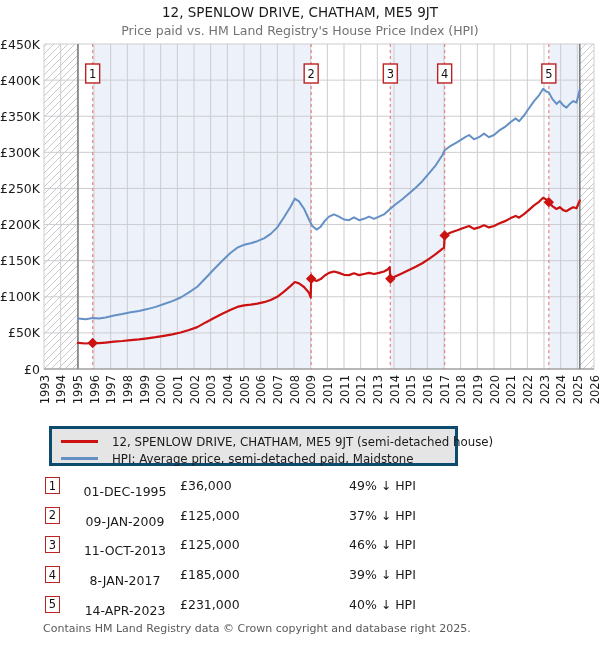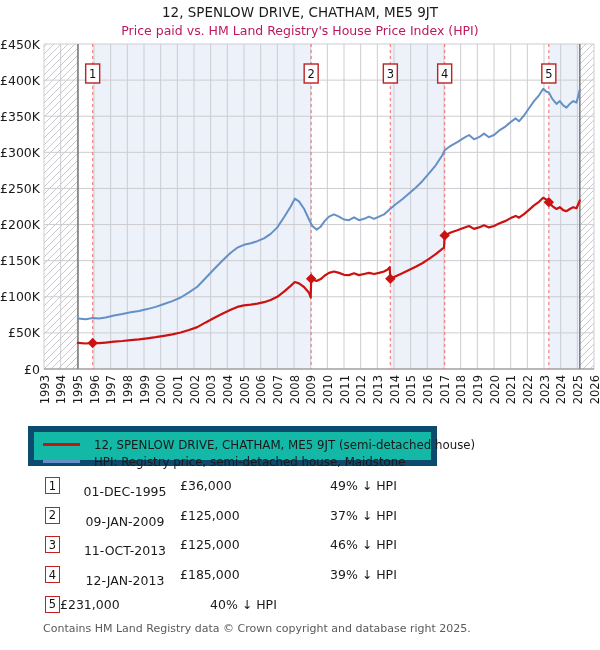--- a/index.html
+++ b/index.html
@@ -1,32 +1,32 @@
 <!DOCTYPE html>
 <html><head>
 <meta charset="utf-8">
 <style>
   html,body{margin:0;padding:0;background:#fff;}
   body{width:600px;height:650px;font-family:"DejaVu Sans","Liberation Sans",sans-serif;color:#1a1a1a;}
   .page{position:relative;width:600px;height:650px;overflow:hidden;background:#fff;}
   .title{position:absolute;top:4px;left:0;width:600px;text-align:center;font-size:13.5px;color:#1a1a1a;}
-  .subtitle{position:absolute;top:23px;left:0;width:600px;text-align:center;font-size:12.5px;color:#be185d;}
+  .subtitle{position:absolute;top:23px;left:0;width:600px;text-align:center;font-size:12.5px;color:#737373;}
   svg{position:absolute;top:0;left:0;}
   svg text{font-family:"DejaVu Sans","Liberation Sans",sans-serif;}
-  .legend{position:absolute;left:28px;top:426px;width:409px;height:40px;border:6px solid #0c4a6e;background:#14b8a6;box-sizing:border-box;padding-top:4px;}
+  .legend{position:absolute;left:49px;top:426px;width:409px;height:40px;border:3px solid #0c4a6e;background:#e5e5e5;box-sizing:border-box;padding-top:4px;}
   .legend-row{display:flex;align-items:center;height:17px;}
   .legend-swatch{width:37px;height:0;border-top-style:solid;border-top-width:3px;margin-left:9px;margin-right:14px;flex:0 0 auto;}
   .legend-label{font-size:11.8px;white-space:nowrap;}
   .sales{position:absolute;left:0;top:471px;width:600px;}
   .sale-row{display:flex;align-items:center;height:29.6px;}
   .num-box{width:15px;height:17px;border:1.4px solid #bb2222;background:#fff;box-sizing:border-box;margin-left:45px;flex:0 0 auto;
            font-size:11.5px;display:flex;align-items:center;justify-content:center;color:#111;}
   .cell-date{width:110px;text-align:center;font-size:12.5px;padding-left:10px;flex:0 0 auto;margin-top:12px;}
   .cell-price{width:97px;text-align:left;font-size:12.5px;flex:0 0 auto;}
-  .cell-hpi{margin-left:53px;font-size:12.5px;flex:0 0 auto;}
+  .cell-hpi{margin-left:72px;font-size:12.5px;flex:0 0 auto;}
   .footer{position:absolute;left:43px;top:623px;font-size:11px;color:#5a5a5a;line-height:12.5px;}
 </style>
 </head>
 <body>
 
 <div class="page">
 
   <div class="title">12, SPENLOW DRIVE, CHATHAM, ME5 9JT</div>
   <div class="subtitle">Price paid vs. HM Land Registry's House Price Index (HPI)</div>
 
@@ -156,21 +156,21 @@
       <text x="598.5" y="375" text-anchor="end" font-size="11.5" fill="#1a1a1a" transform="rotate(-90 598.5 375)">2026</text>
     </svg>
 
   <div class="legend">
     <div class="legend-row">
       <span class="legend-swatch" style="border-top-color: rgb(204, 17, 17);"></span>
       <span class="legend-label">12, SPENLOW DRIVE, CHATHAM, ME5 9JT (semi-detached house)</span>
     </div>
     <div class="legend-row">
       <span class="legend-swatch" style="border-top-color: rgb(101, 144, 197);"></span>
-      <span class="legend-label">HPI: Registry price, semi-detached house, Maidstone</span>
+      <span class="legend-label">HPI: Average price, semi-detached paid, Maidstone</span>
     </div>
   </div>
 
   <div class="sales">
     <div class="sale-row">
       <span class="num-box">1</span>
       <span class="cell-date">01-DEC-1995</span>
       <span class="cell-price">£36,000</span>
       <span class="cell-hpi">49% ↓ HPI</span>
     </div>
@@ -181,26 +181,27 @@
       <span class="cell-hpi">37% ↓ HPI</span>
     </div>
     <div class="sale-row">
       <span class="num-box">3</span>
       <span class="cell-date">11-OCT-2013</span>
       <span class="cell-price">£125,000</span>
       <span class="cell-hpi">46% ↓ HPI</span>
     </div>
     <div class="sale-row">
       <span class="num-box">4</span>
-      <span class="cell-date">12-JAN-2013</span>
+      <span class="cell-date">8-JAN-2017</span>
       <span class="cell-price">£185,000</span>
       <span class="cell-hpi">39% ↓ HPI</span>
     </div>
     <div class="sale-row">
       <span class="num-box">5</span>
+      <span class="cell-date">14-APR-2023</span>
       <span class="cell-price">£231,000</span>
       <span class="cell-hpi">40% ↓ HPI</span>
     </div>
   </div>
 
   <div class="footer">
     <div>Contains HM Land Registry data © Crown copyright and database right 2025.</div>
   </div>
 
 </div>

